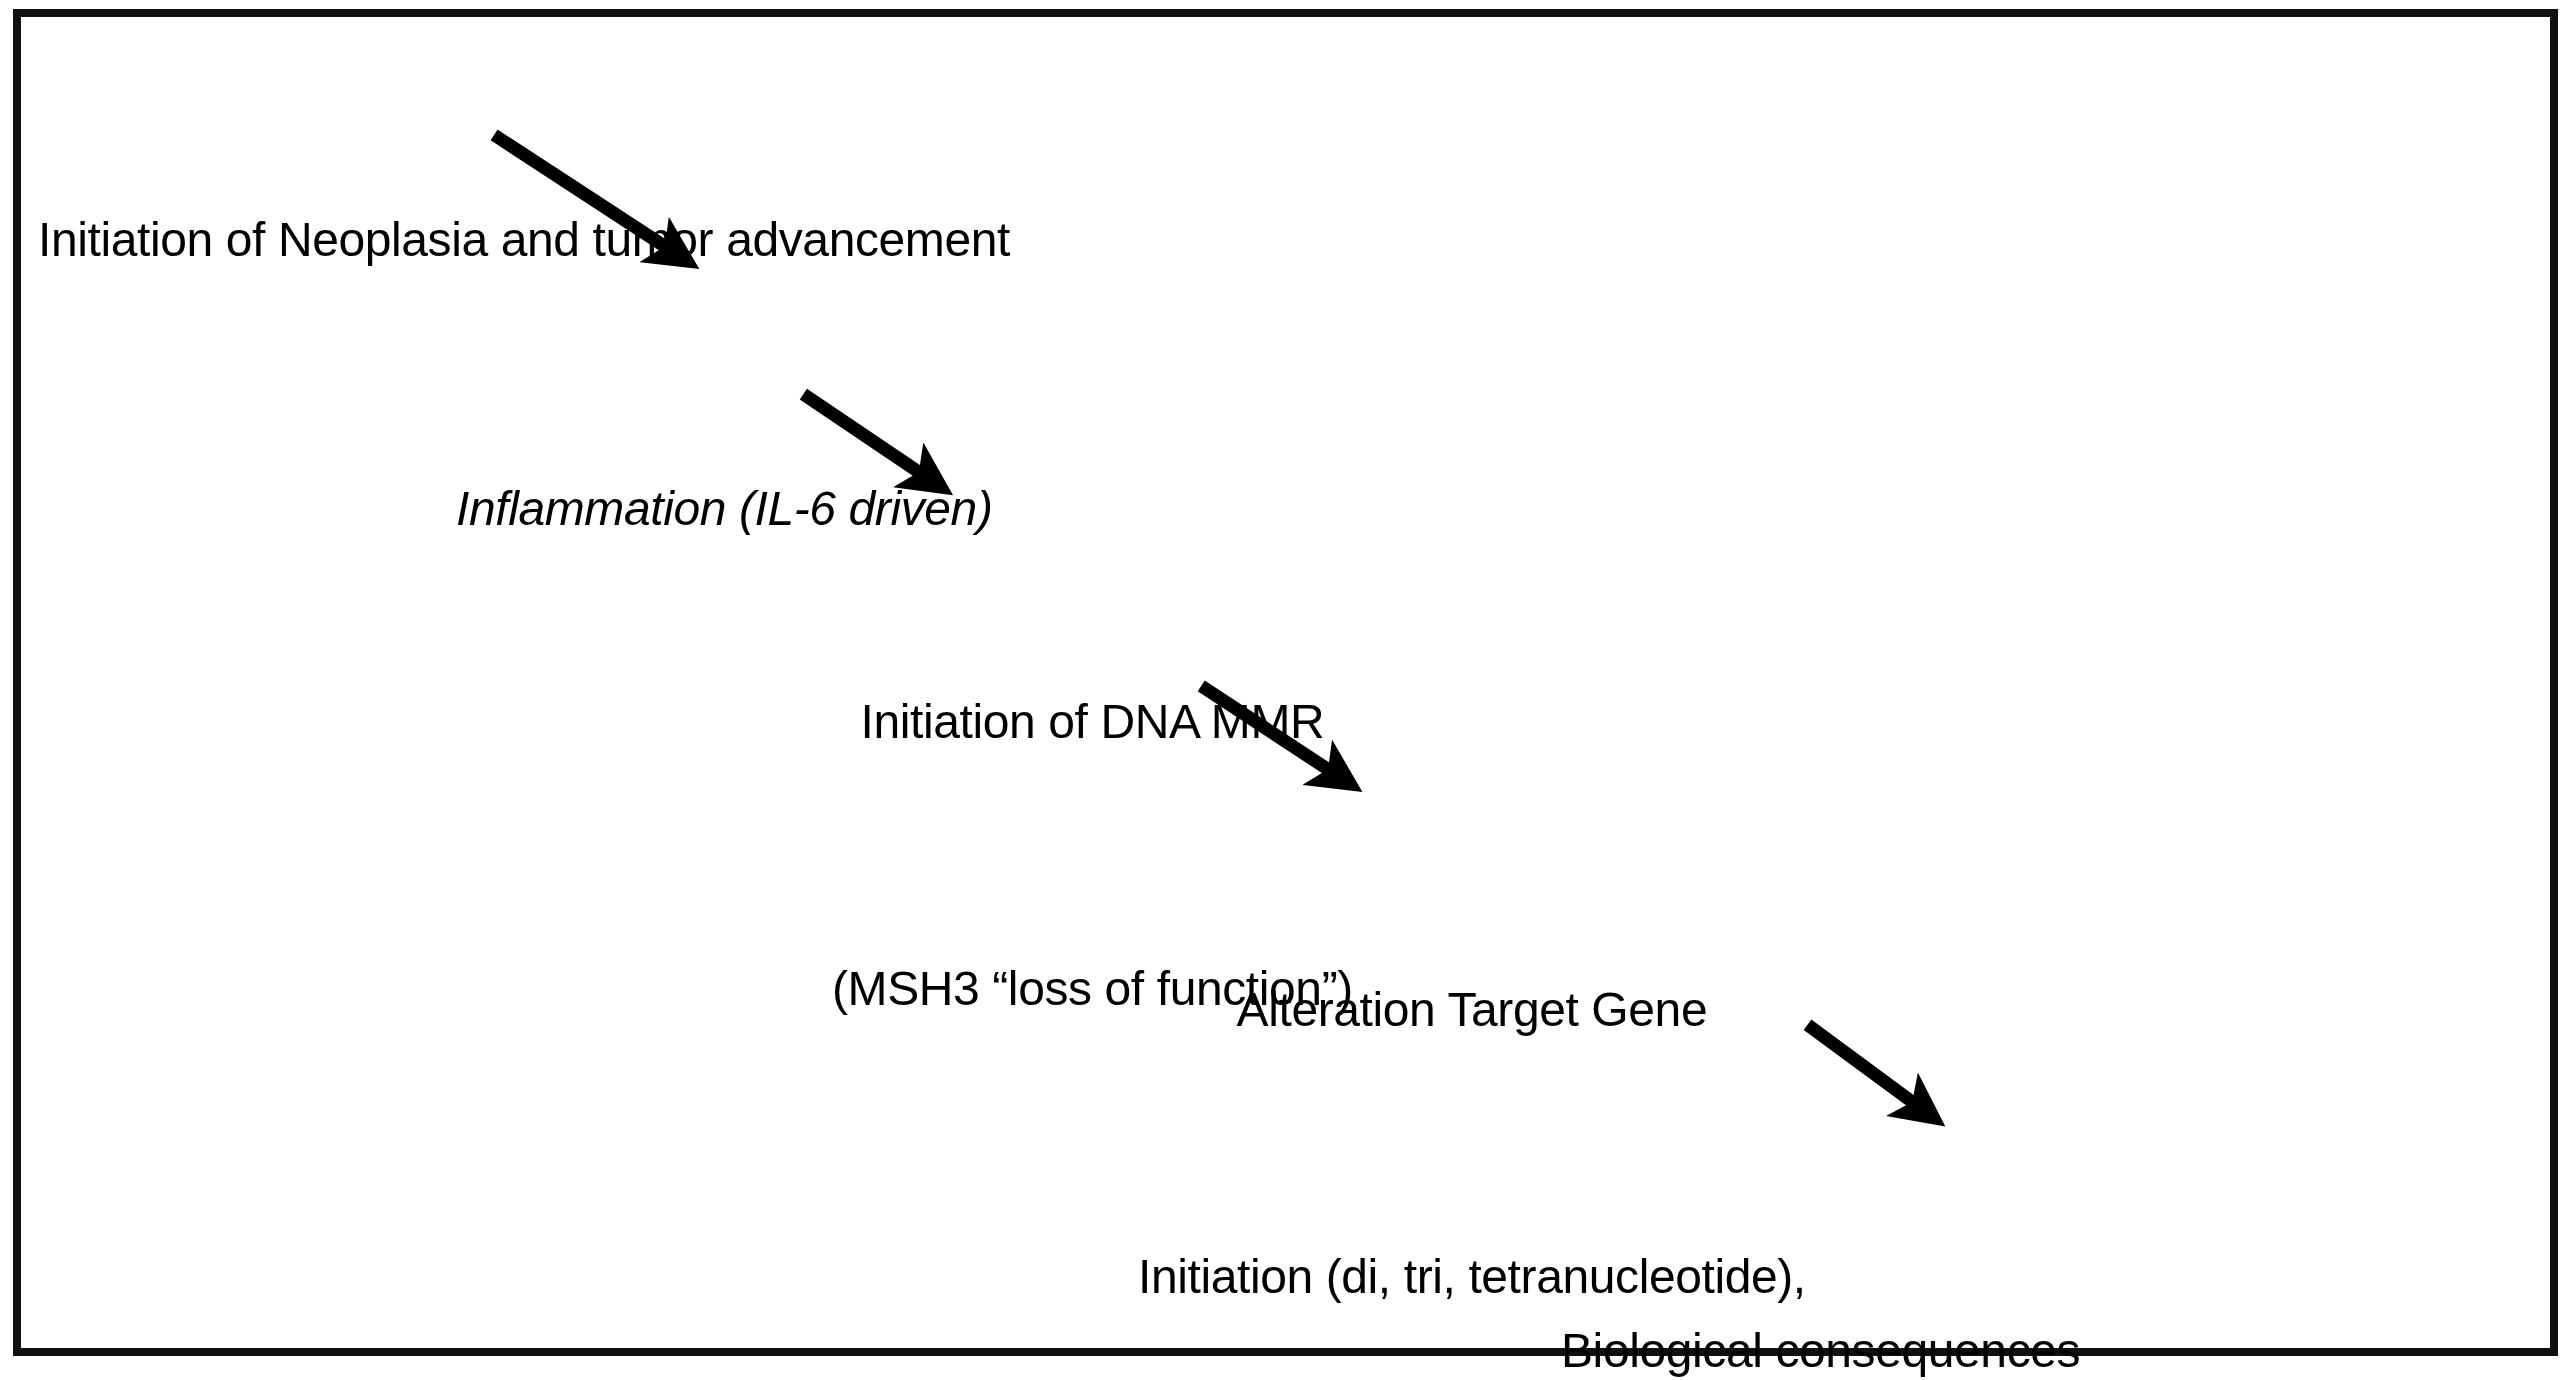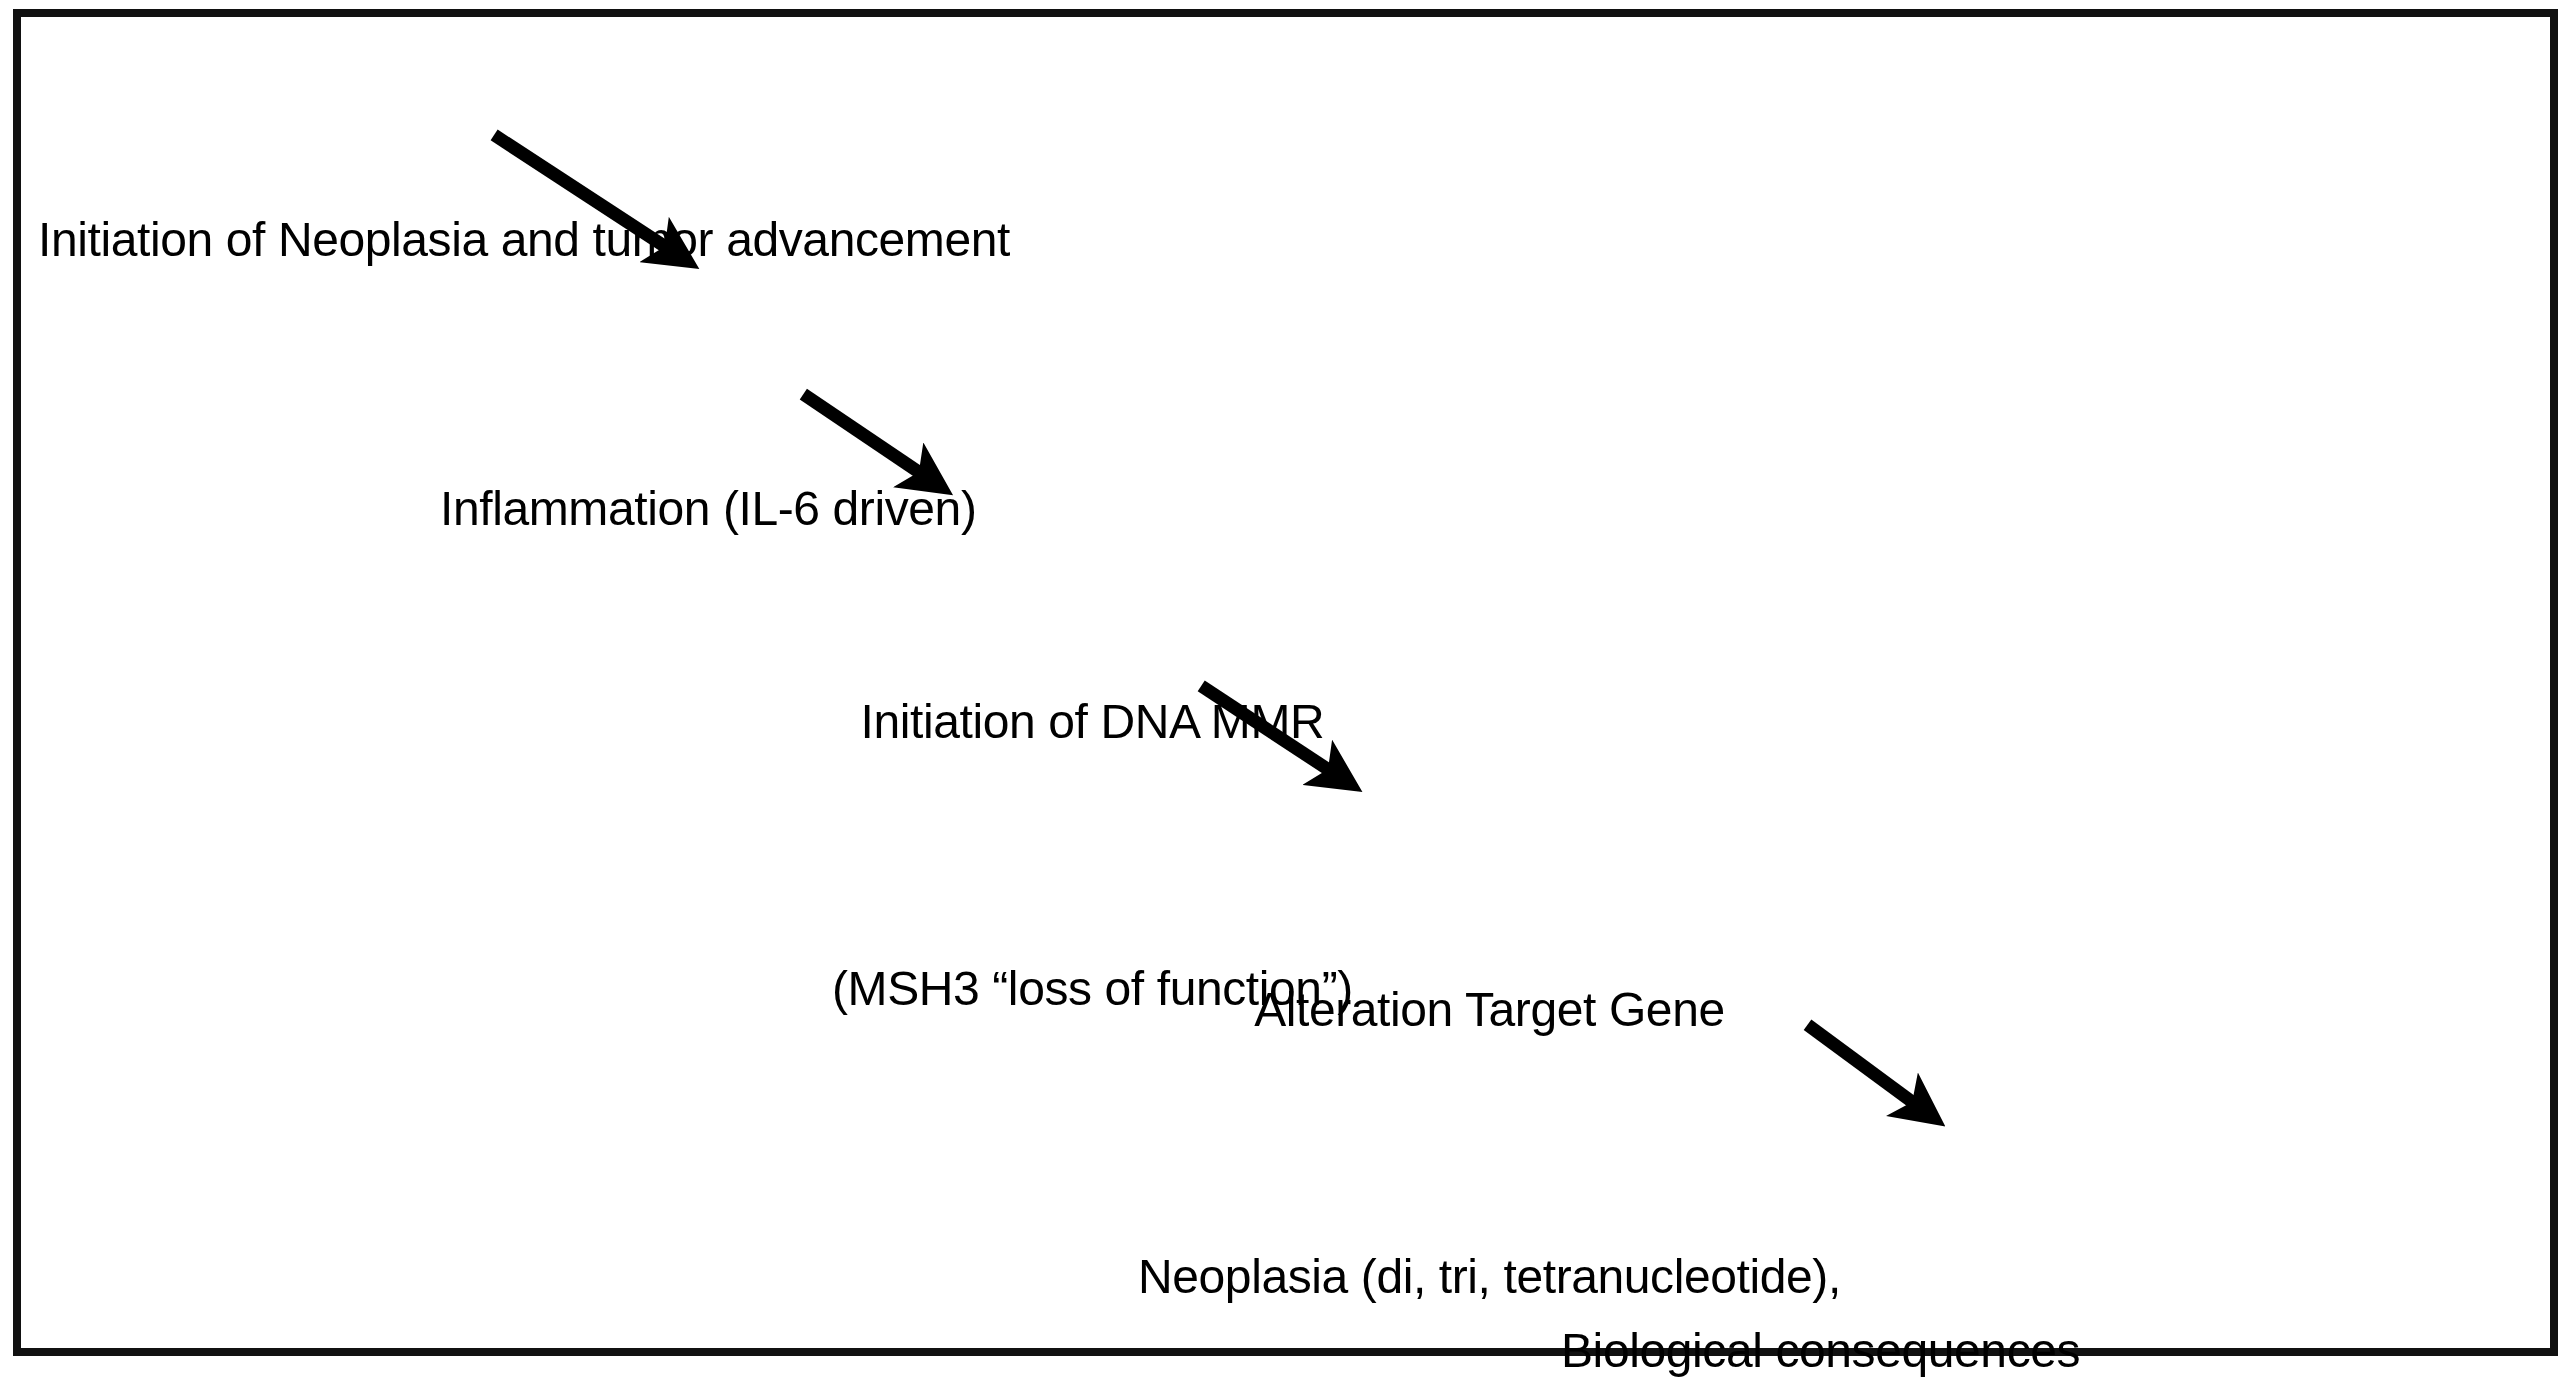--- a/index.html
+++ b/index.html
@@ -43,21 +43,21 @@
     font-weight: 400;
     white-space: pre;
     letter-spacing: -0.4px;
   }
   .flow-text .line { display: block; }
   .center { text-align: center; }
   .left { text-align: left; }
 
   
   #node-initiation  { left: 38px;   top: 16.7px;   }
-  #node-inflammation{ left: 440px;  top: 286px;  }
+  #node-inflammation{ left: 456px;  top: 286px; font-style: italic;  }
   #node-mmr         { left: 832px; top: 499px;  }
   #node-target      { left: 1138px; top: 787px; }
   #node-biological  { left: 1561px; top: 1128px; }
 </style>
 </head>
 <body>
 
 <div id="page">
 
   <div id="figure-border"></div>
@@ -86,21 +86,21 @@
     <span class="line">Inflammation (IL-6 driven)</span>
   </div>
 
   <div class="flow-text center" id="node-mmr">
     <span class="line">Initiation of DNA MMR</span>
     <span class="line">(MSH3 “loss of function”)</span>
   </div>
 
   <div class="flow-text center" id="node-target">
     <span class="line">Alteration Target Gene</span>
-    <span class="line">Neoplasia (di, tri, tetranucleotide),</span>
+    <span class="line">Initiation (di, tri, tetranucleotide),</span>
     
   </div>
 
   <div class="flow-text center" id="node-biological">
     <span class="line">Biological consequences</span>
     
   </div>
 
 </div>
 

